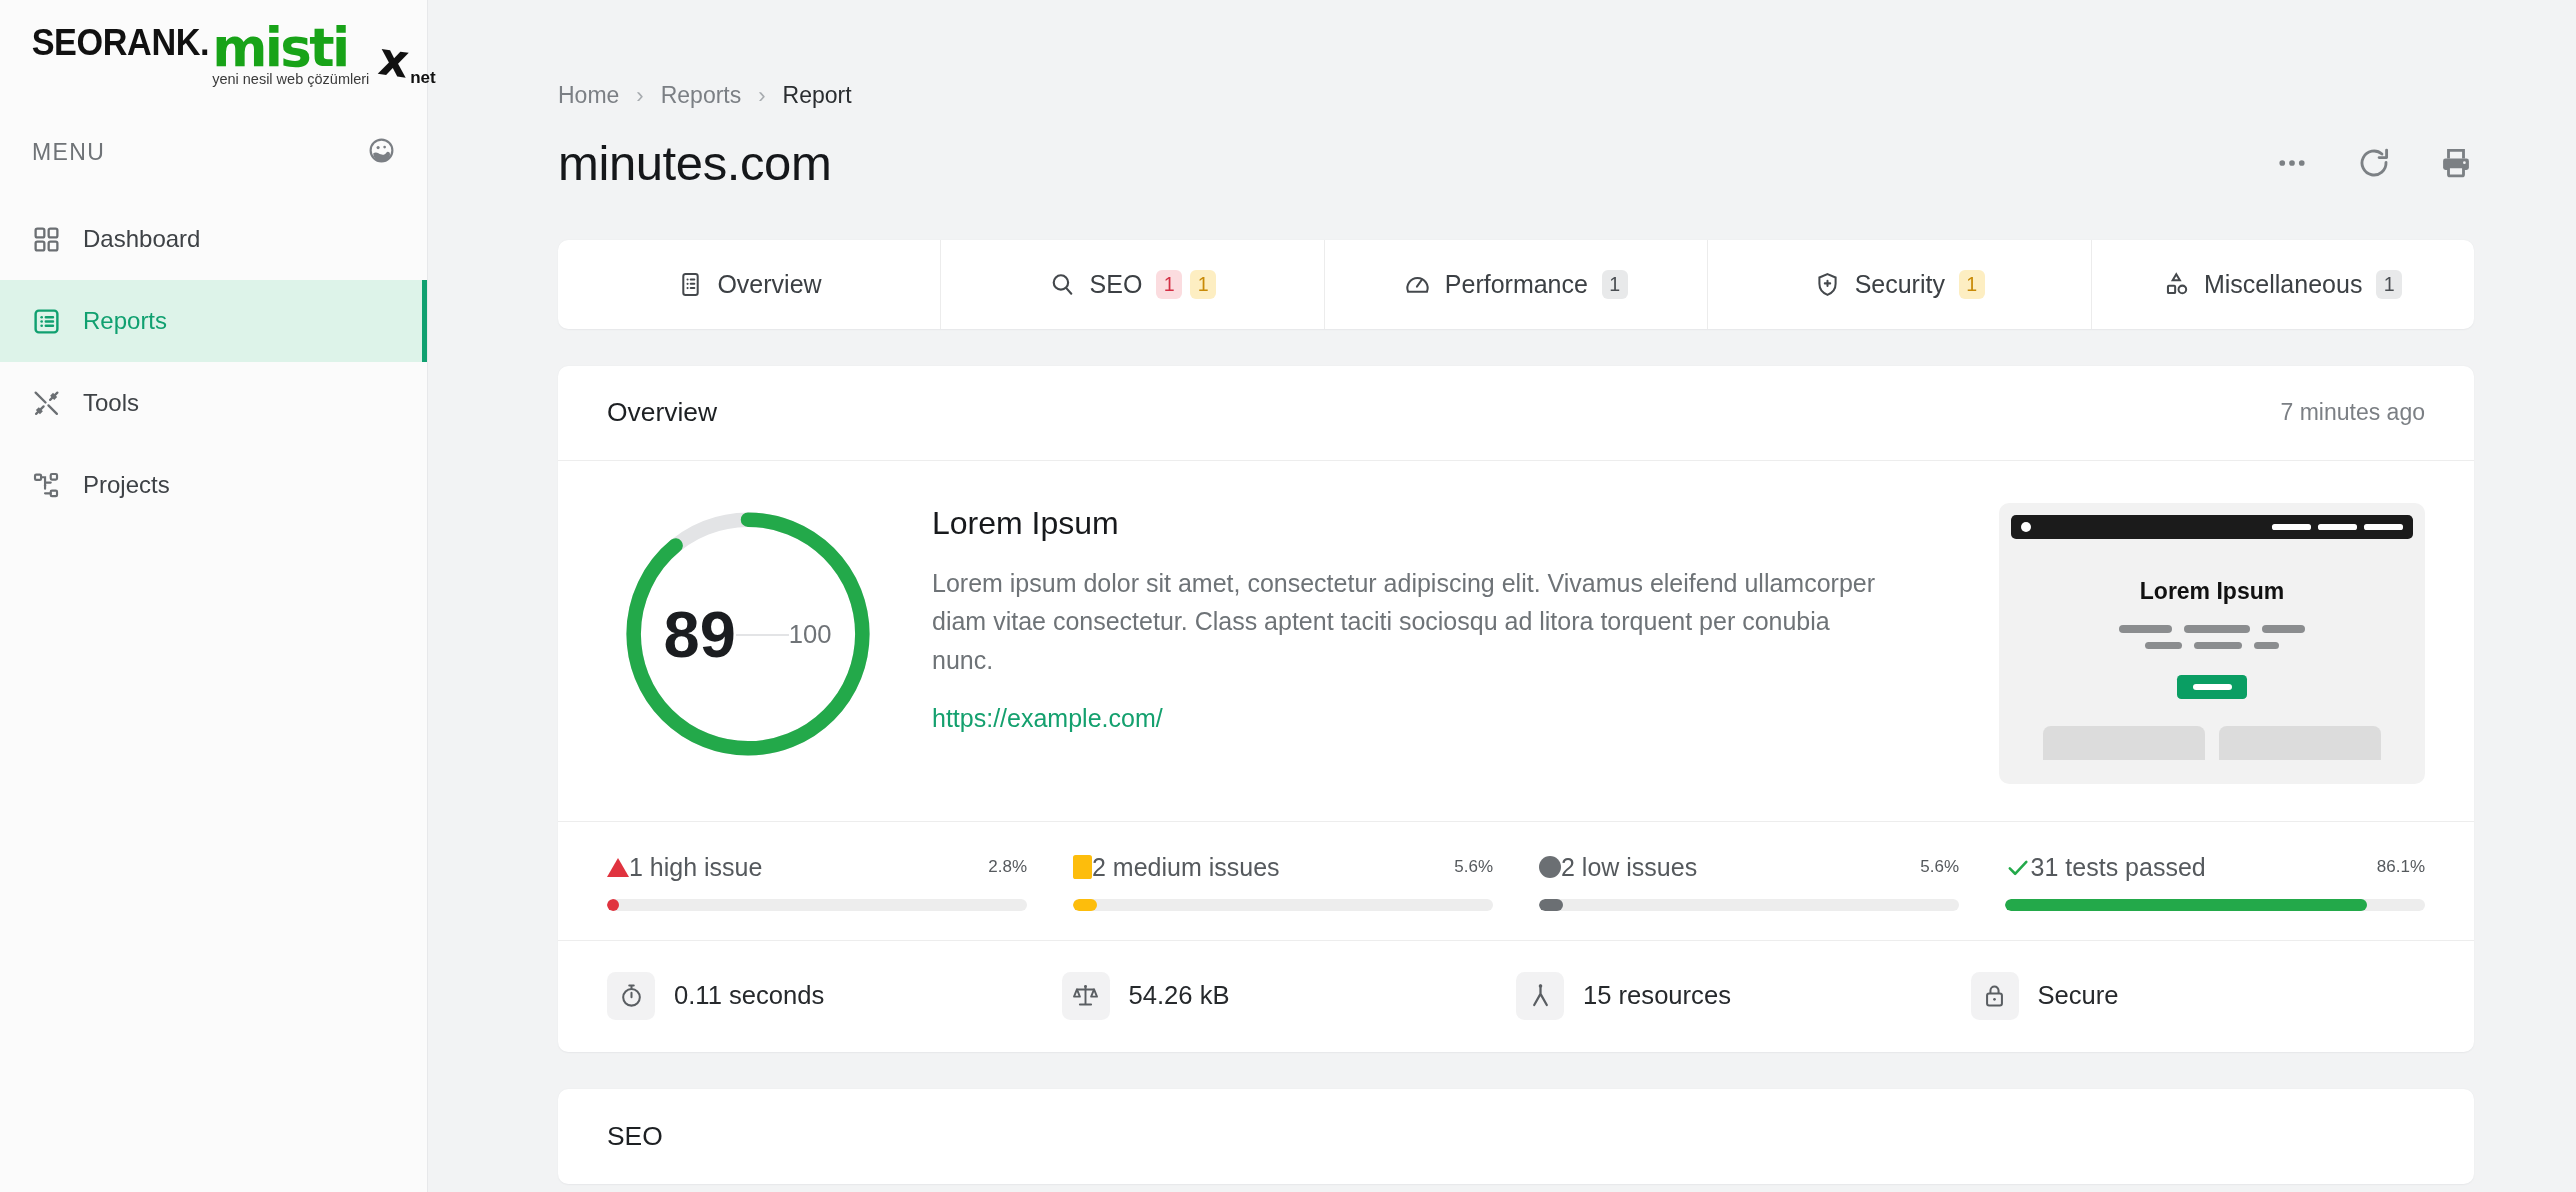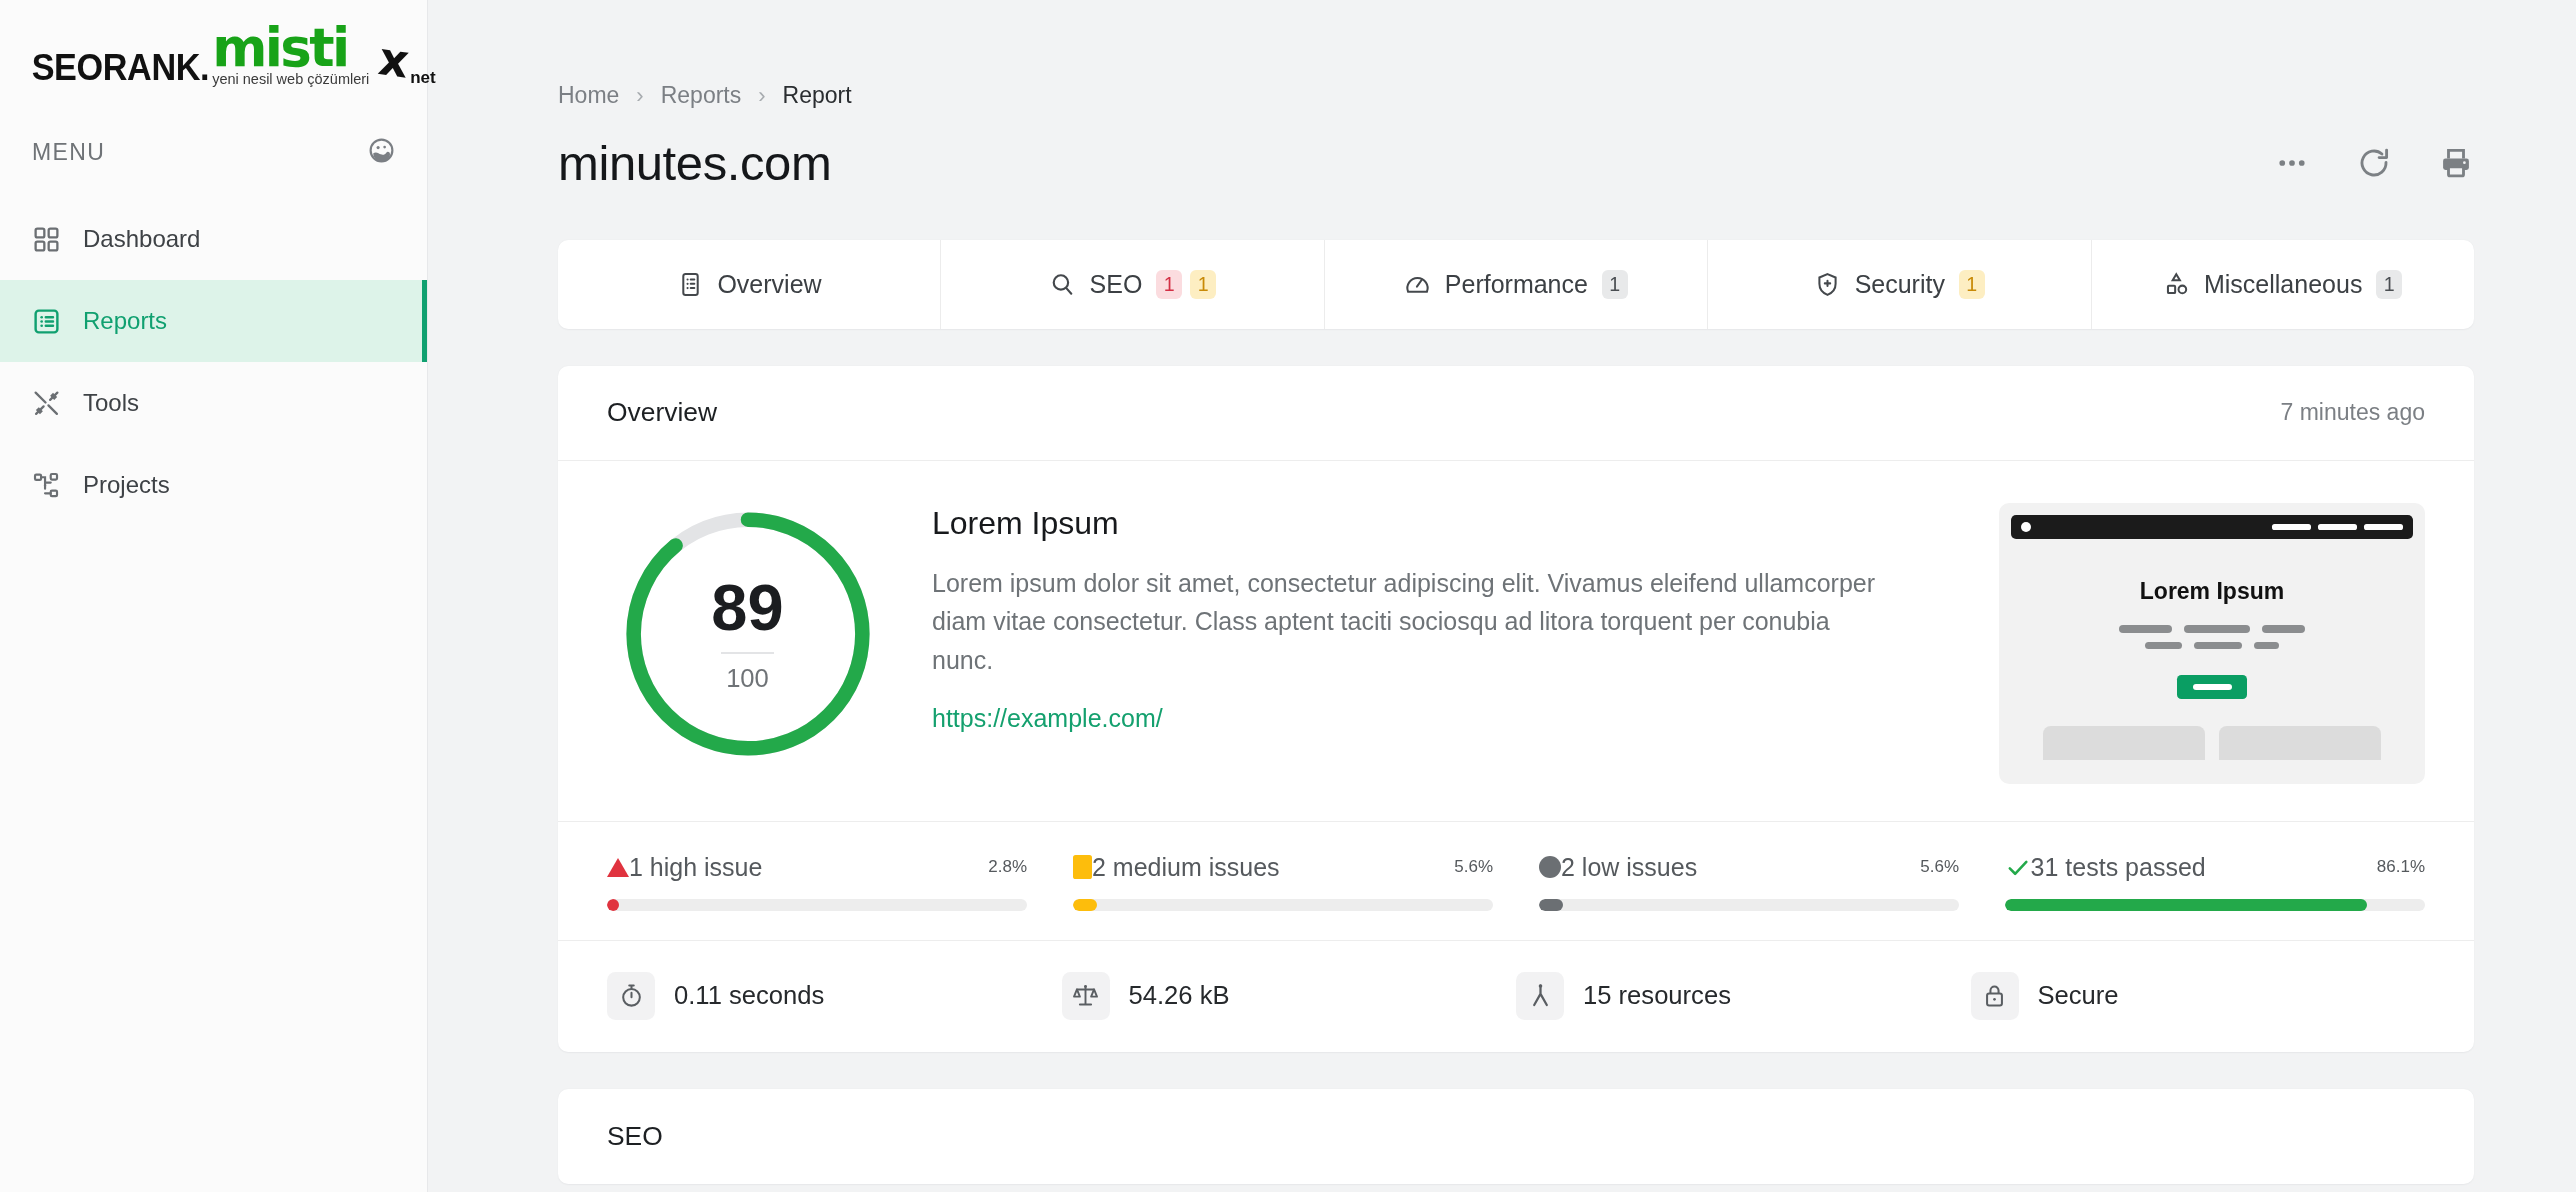--- a/index.html
+++ b/index.html
@@ -16,21 +16,21 @@
     width: 428px; height: 100%;
     background: #fbfbfb;
     border-right: 0.9px solid #e7e8ea;
     flex: 0 0 428px;
     position: relative;
   }
   .logo-wrap {
     height: 111px; display: flex; align-items: center;
     padding-left: 27px;
   }
-  .logo { display: flex; align-items: flex-end; line-height: 1; position: relative; }
+  .logo { display: flex; align-items: flex-start; line-height: 1; position: relative; }
   .logo-seorank {
     font-family: "Liberation Sans", sans-serif;
     font-weight: 700; font-size: 36px; letter-spacing: -0.4px;
     color: #111; transform: scaleX(0.95);
   }
   .logo-misti-block { position: relative; margin-left: -1.7px; }
   .logo-misti {
     font-family: "DejaVu Sans", sans-serif;
     font-weight: 700; font-size: 53px; letter-spacing: -2.6px;
     color: #18a318; display: block; line-height: 0.85;
@@ -129,21 +129,21 @@
   }
   .card-head-title { font-size: 26.4px; color: #1d2023; }
   .card-head-meta { font-size: 23px; color: #7b7f84; }
 
   .hero { display: flex; align-items: flex-start; padding: 39px 49px 37px 49px; gap: 0; }
 
   .gauge-wrap { flex: 0 0 281px; display: flex; justify-content: center; padding-top: 6.8px; }
   .gauge { position: relative; width: 256px; height: 256px; }
   .gauge svg { display: block; transform: rotate(-90deg); }
   .gauge-center {
-    position: absolute; inset: 0; display: flex; flex-direction: column;
+    position: absolute; inset: 0; display: flex; flex-direction: row;
     align-items: center; justify-content: center;
   }
   .gauge-score { font-size: 65px; font-weight: 700; color: #1b1d20; line-height: 1; }
   .gauge-rule { width: 53px; height: 1.7px; background: #e3e4e6; margin: 12px 0 10.2px; }
   .gauge-total { font-size: 25.6px; color: #6f7377; }
 
   .hero-text { flex: 1 1 auto; padding: 5.1px 34px 0 44px; }
   .hero-title { font-size: 32px; color: #17191c; margin-bottom: 22px; font-weight: 400; }
   .hero-desc { font-size: 25px; line-height: 1.55; color: #6e7377; max-width: 963px; }
   .hero-link { display: inline-block; margin-top: 24px; font-size: 25px; color: #14a06e; cursor: pointer; }

